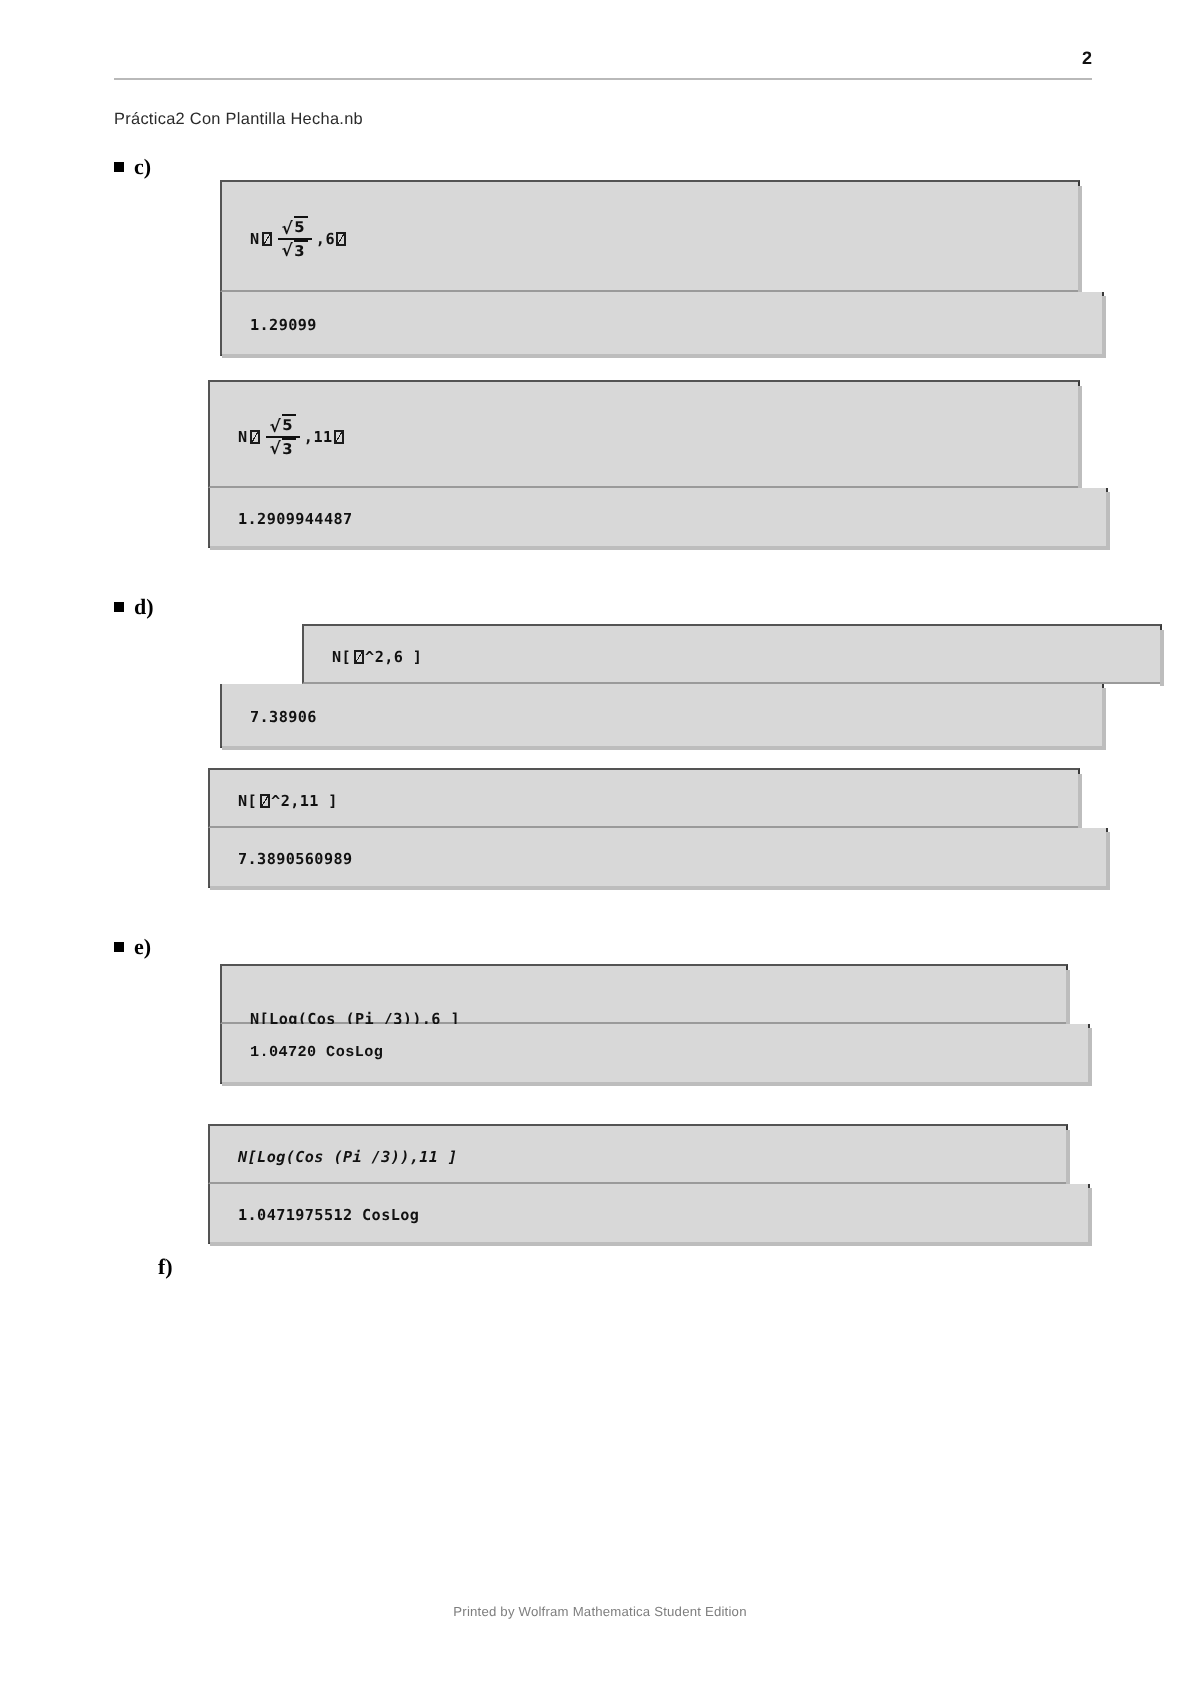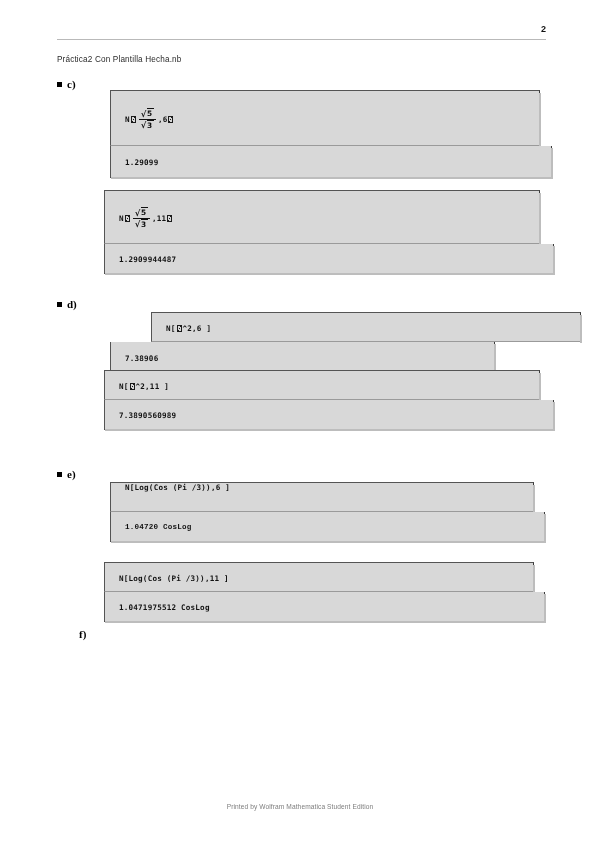--- a/index.html
+++ b/index.html
@@ -219,51 +219,51 @@
 <div class="section-heading" style="left:57px; top:298px;">
   <span class="bullet"></span><span>d)</span>
 </div>
 
 <div class="cell-group" style="left:110px; top:312px;">
   <div class="nb-cell input-cell" style="width:430px; height:30px;margin-left:41px;">
     <div class="cell-text input-text" style="top:11px;">
       <span>N[</span><span class="tofu"></span><span>^2,6 ]</span>
     </div>
   </div>
-  <div class="nb-cell output-cell" style="width:385px; height:32px;">
+  <div class="nb-cell output-cell" style="width:442px; height:32px;">
     <div class="cell-text output-text" style="top:12px;">7.38906</div>
   </div>
 </div>
 
-<div class="cell-group" style="left:104px; top:370px;">
+<div class="cell-group" style="left:104px; top:384px;">
   <div class="nb-cell input-cell" style="width:436px; height:30px;">
     <div class="cell-text input-text" style="top:11px;">
       <span>N[</span><span class="tofu"></span><span>^2,11 ]</span>
     </div>
   </div>
   <div class="nb-cell output-cell" style="width:450px; height:30px;">
     <div class="cell-text output-text" style="top:11px;">7.3890560989</div>
   </div>
 </div>
 
 <div class="section-heading" style="left:57px; top:468px;">
   <span class="bullet"></span><span>e)</span>
 </div>
 
 <div class="cell-group" style="left:110px; top:482px;">
   <div class="nb-cell input-cell" style="width:424px; height:30px;">
-    <div class="cell-text input-text" style="top:0;">N[Log(Cos (Pi /3)),6 ]</div>
+    <div class="cell-text input-text" style="top:22px;">N[Log(Cos (Pi /3)),6 ]</div>
   </div>
   <div class="nb-cell output-cell" style="width:435px; height:30px;">
     <div class="cell-text output-text" style="top:11px;font-family:Liberation Mono, monospace;">1.04720 CosLog</div>
   </div>
 </div>
 
 <div class="cell-group" style="left:104px; top:562px;">
-  <div class="nb-cell input-cell" style="width:430px; height:30px;">
+  <div class="nb-cell input-cell" style="width:430px; height:30px;font-style:italic;">
     <div class="cell-text input-text" style="top:11px;">N[Log(Cos (Pi /3)),11 ]</div>
   </div>
   <div class="nb-cell output-cell" style="width:441px; height:30px;">
     <div class="cell-text output-text" style="top:11px;">1.0471975512 CosLog</div>
   </div>
 </div>
 
 <div class="section-heading" style="left:79px; top:628px;">
   <span>f)</span>
 </div>

